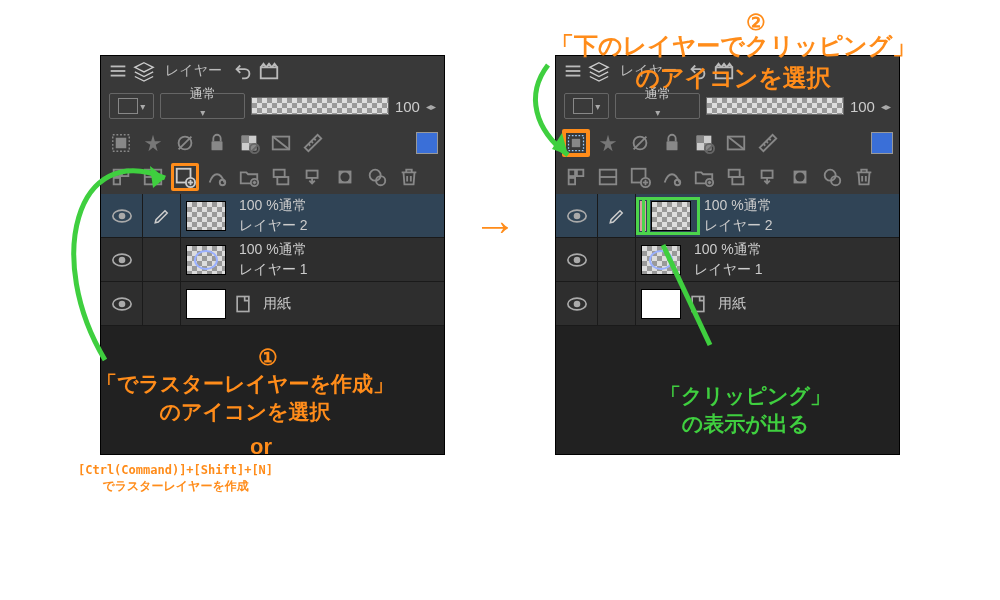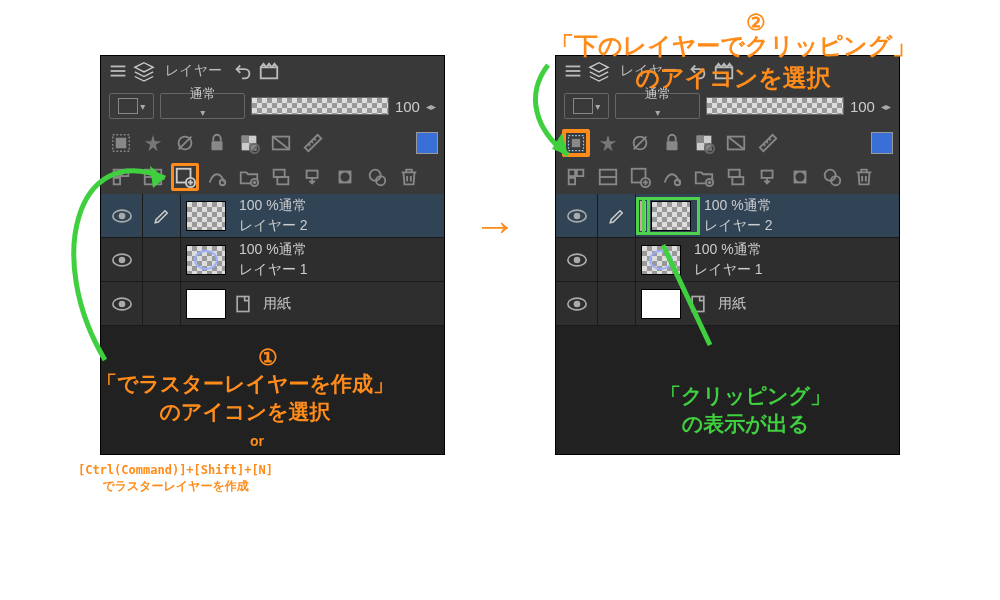--- a/index.html
+++ b/index.html
@@ -581,18 +581,18 @@
   <line x1="8" y1="5" x2="55" y2="105" stroke="#3fcf3f" stroke-width="5"></line>
 </svg>
 
 <div class="anno circ" style="left:746px;top:8px;font-size:22px">②</div>
 <div class="anno" style="left:550px;top:30px;font-size:24px">「下のレイヤーでクリッピング」
 のアイコンを選択</div>
 
 <div class="anno circ" style="left:258px;top:343px;font-size:22px">①</div>
 <div class="anno" style="left:96px;top:370px;font-size:21px">「でラスターレイヤーを作成」
 のアイコンを選択</div>
-<div class="anno" style="left:250px;top:432px;font-size:14px">or</div>
+<div class="anno" style="left:250px;top:432px;font-size:22px">or</div>
 <div class="anno kb" style="left:78px;top:462px">[Ctrl(Command)]+[Shift]+[N]
 でラスターレイヤーを作成</div>
 
 <div class="anno anno-green" style="left:660px;top:350px;font-size:21px">「クリッピング」
 の表示が出る</div>
 
 </body></html>

